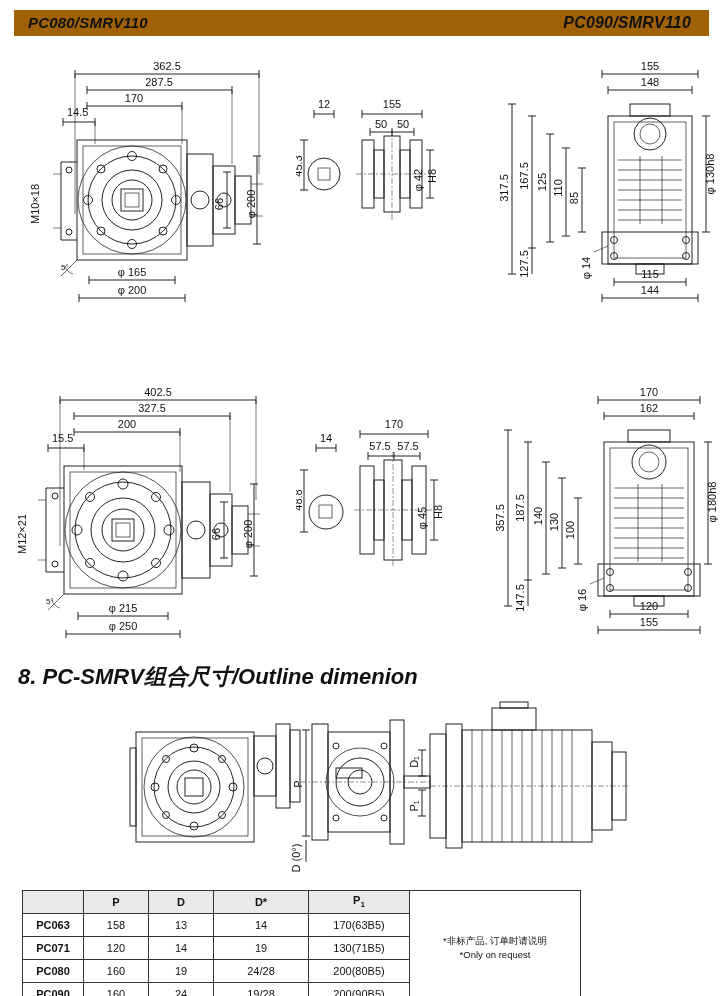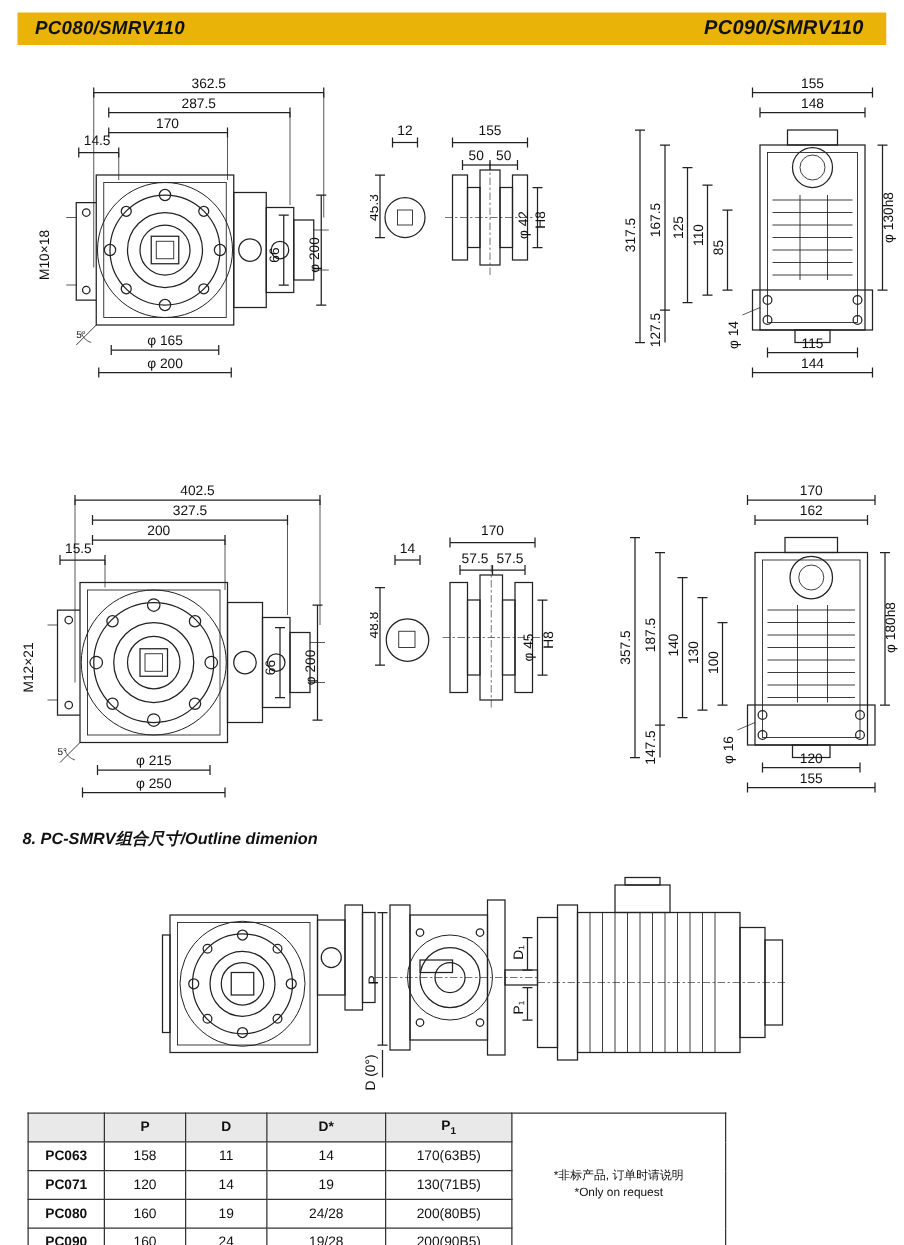--- a/index.html
+++ b/index.html
@@ -1,29 +1,29 @@
 <!DOCTYPE html>
 <html><head>
 <meta charset="utf-8">
 <style>
   html,body{margin:0;padding:0;background:#ffffff;}
   body{width:723px;height:996px;position:relative;font-family:"Liberation Sans",sans-serif;color:#111;}
   .page{position:relative;width:723px;height:996px;overflow:hidden;}
 
   
-  .sec-bar{position:absolute;left:14px;width:695px;height:26px;background:#eab308;}
+  .sec-bar{position:absolute;left:14px;width:695px;height:26px;background:#a16207;}
   .sec-bar .lt{position:absolute;left:14px;top:4px;font-style:italic;font-weight:bold;font-size:15px;letter-spacing:.2px;}
   .sec-bar .rt{position:absolute;right:18px;top:4px;font-style:italic;font-weight:bold;font-size:16px;letter-spacing:.2px;}
 
   
   .canvas{position:absolute;}
   .canvas svg{display:block;}
 
   
-  .big-title{position:absolute;left:18px;top:662px;font-size:13px;font-weight:bold;font-style:italic;}
+  .big-title{position:absolute;left:18px;top:662px;font-size:22px;font-weight:bold;font-style:italic;}
 
   
   .tbl{position:absolute;left:22px;top:890px;border-collapse:collapse;font-size:11px;}
   .tbl td,.tbl th{border:1px solid #333;text-align:center;height:20px;font-weight:normal;}
   .tbl .hd{background:#e9e9e9;font-weight:bold;}
   .tbl .lbl{font-weight:bold;width:58px;}
   .tbl .c2{width:62px;}
   .tbl .c3{width:62px;}
   .tbl .c4{width:92px;}
   .tbl .c5{width:98px;}
@@ -516,21 +516,21 @@
       <td class="hd c4">D*</td>
       <td class="hd c5"><span>P</span><sub>1</sub></td>
       <td class="note-cell" rowspan="5">
         <div>*非标产品, 订单时请说明</div>
         <div>*Only on request</div>
       </td>
     </tr>
     <tr>
       <td class="lbl">PC063</td>
       <td>158</td>
-      <td>11</td>
+      <td>13</td>
       <td>14</td>
       <td>170(63B5)</td>
     </tr>
     <tr>
       <td class="lbl">PC071</td>
       <td>120</td>
       <td>14</td>
       <td>19</td>
       <td>130(71B5)</td>
     </tr>

